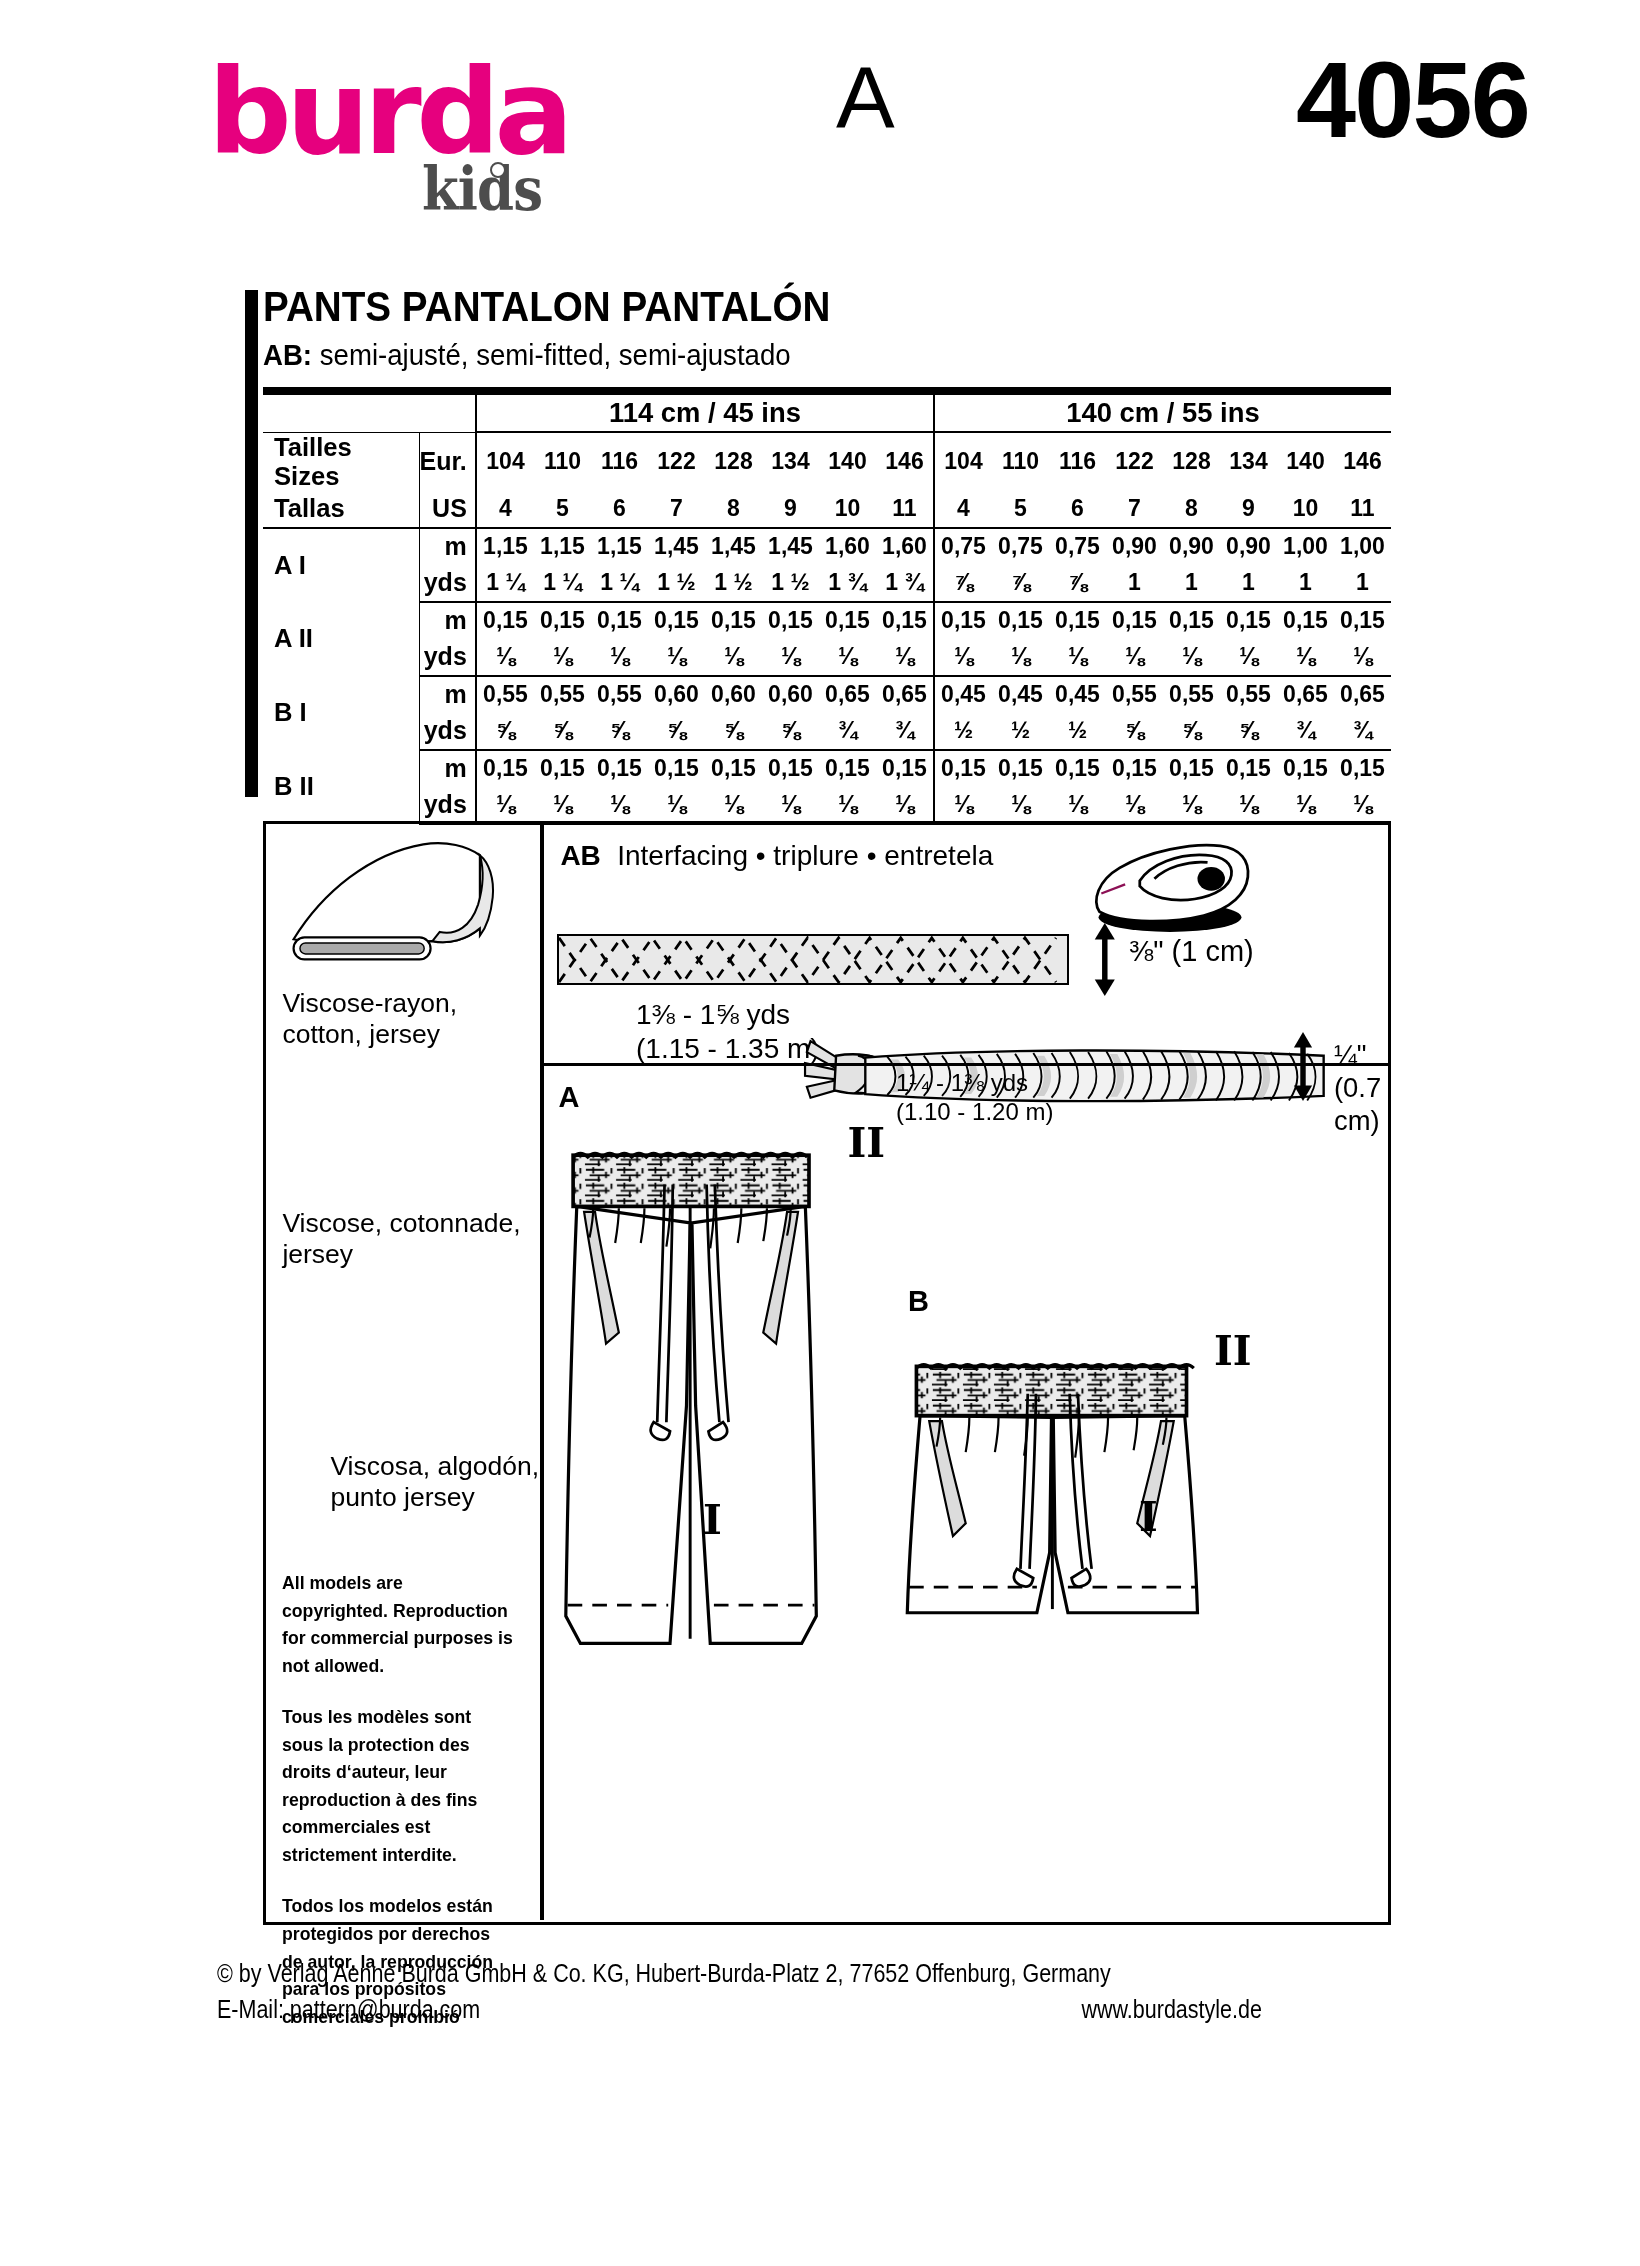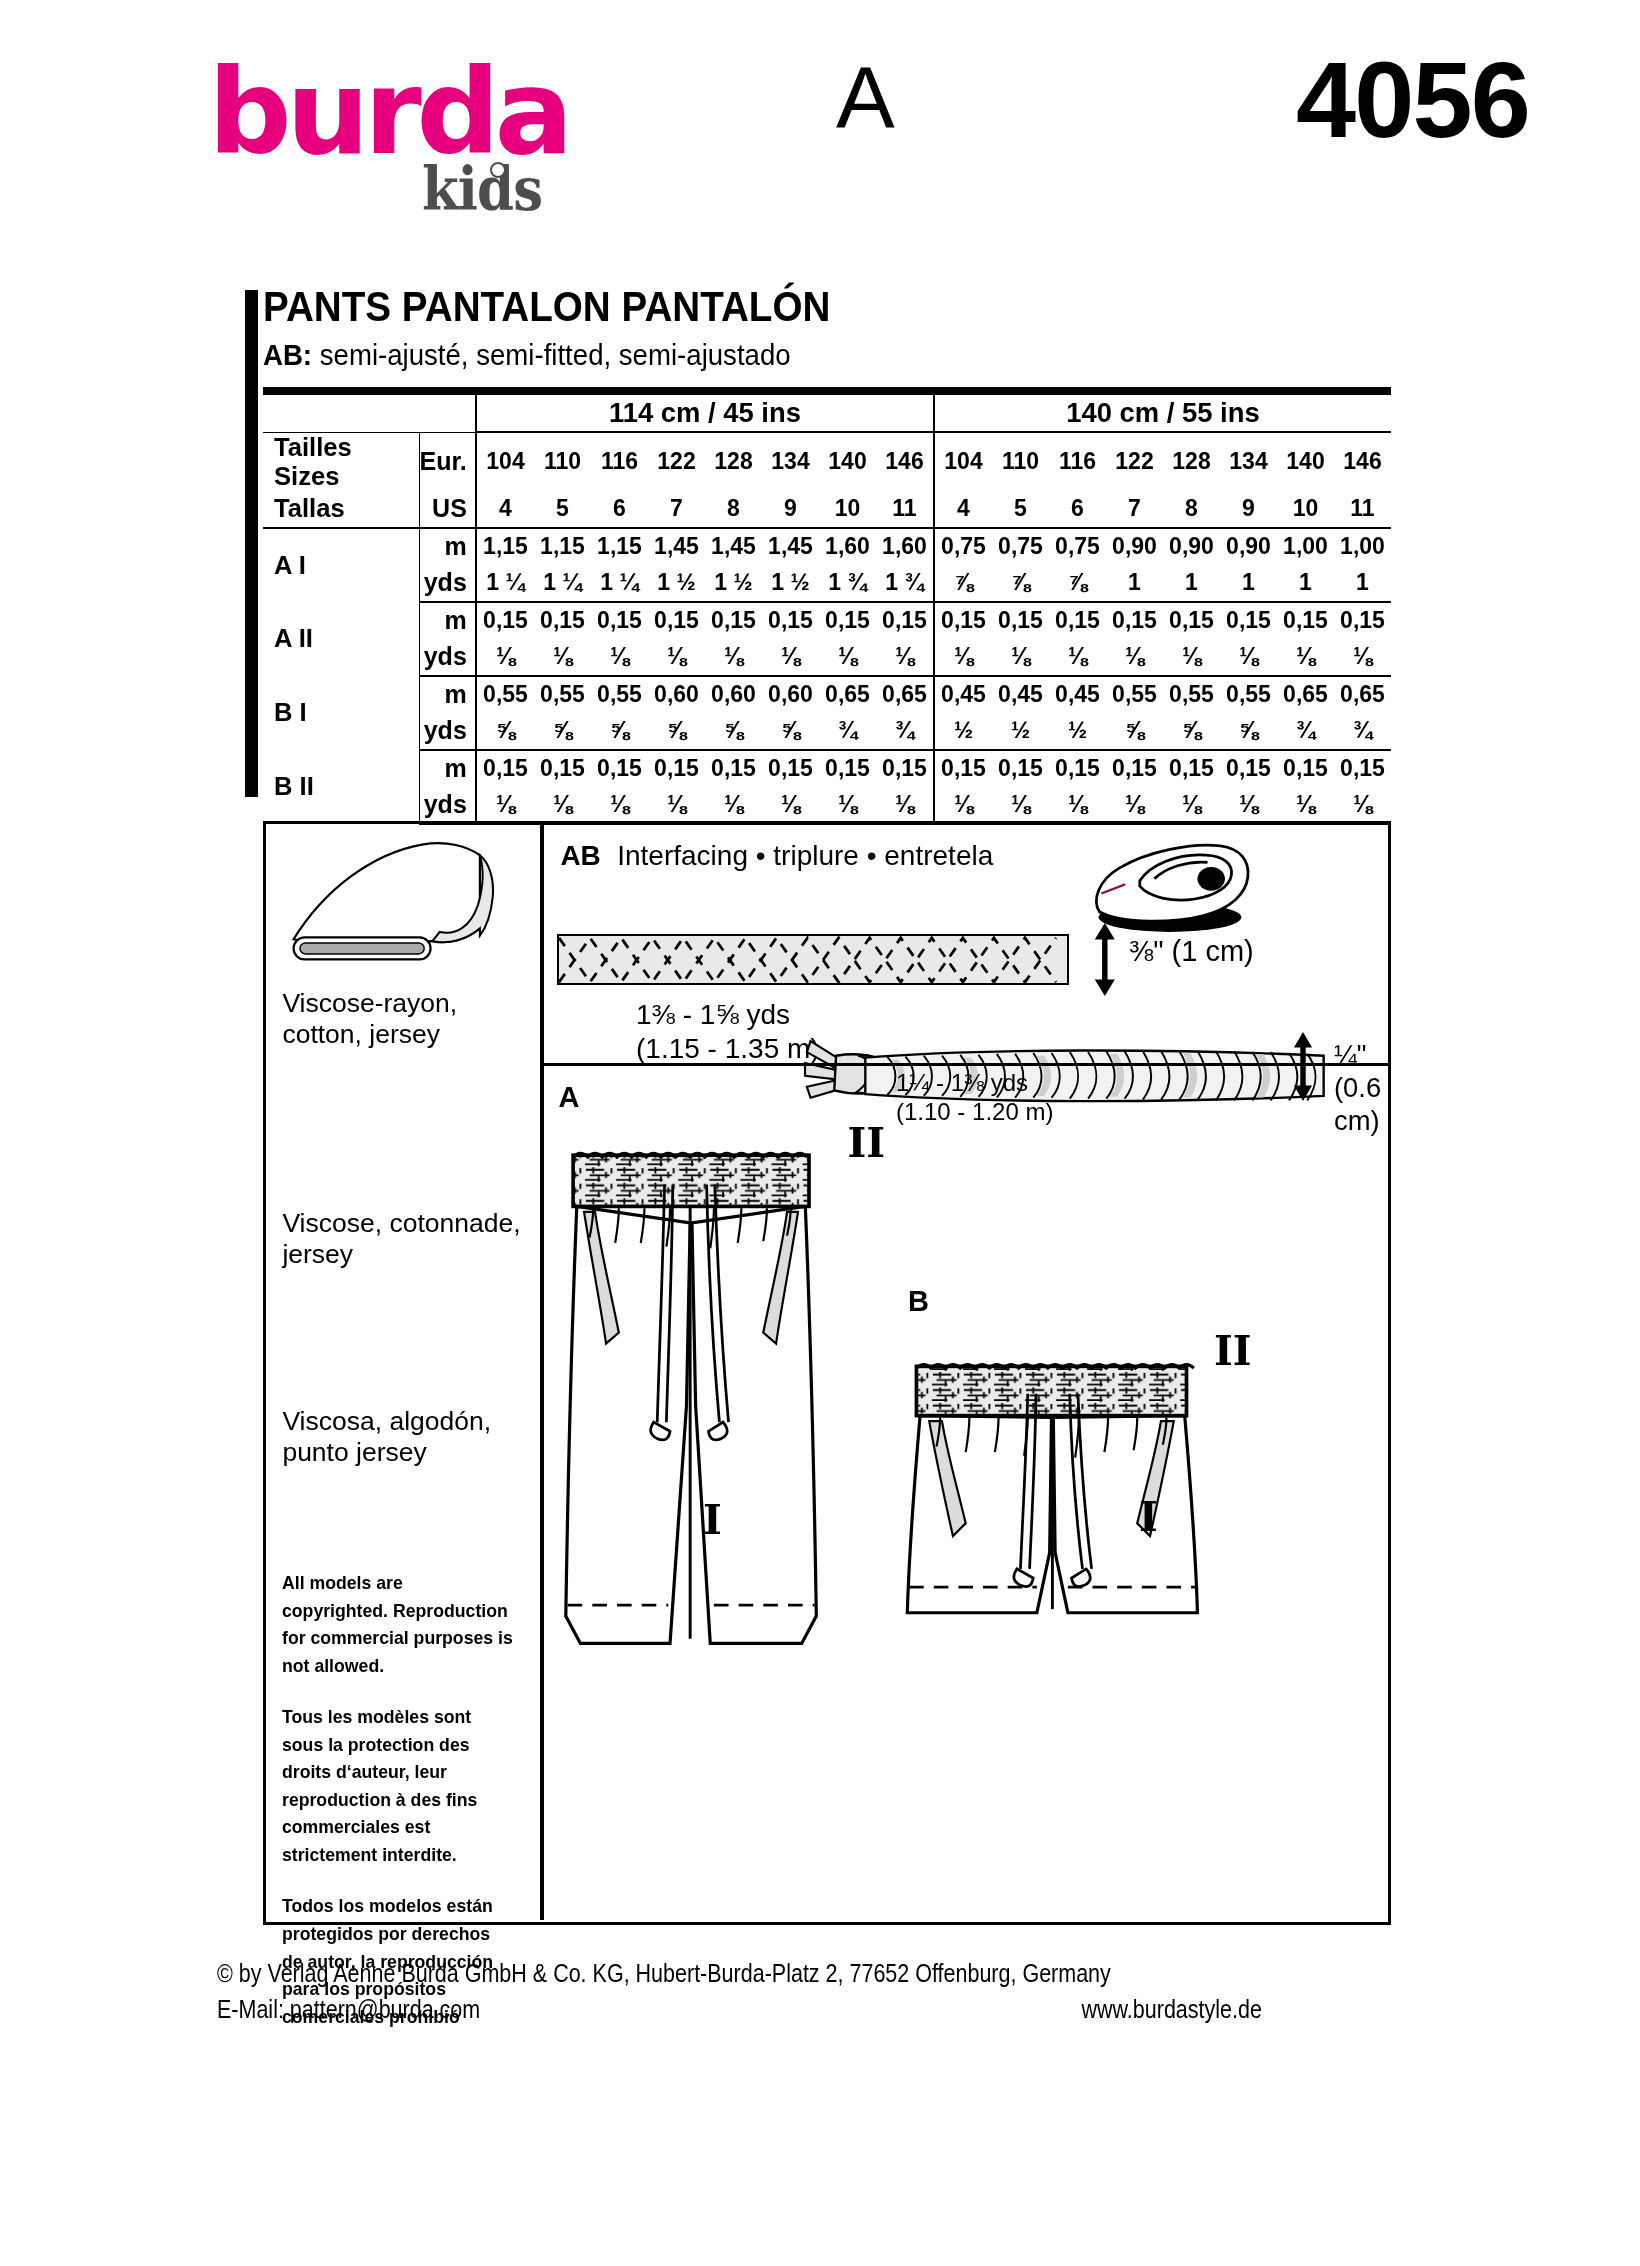--- a/index.html
+++ b/index.html
@@ -54,21 +54,21 @@
   
   #panel{position:absolute;left:263px;top:821px;width:1128px;height:1104px;
       border:3.7px solid #000;box-sizing:border-box;}
   .pv{position:absolute;background:#000;}
 
   
   #fab-col{position:absolute;left:0;top:0;width:274px;height:1096px;}
   .fab-txt{position:absolute;font-size:26.5px;line-height:1.18;width:242px;left:16.4px;}
   #fab1{top:164px;}
   #fab2{top:384px;}
-  #fab3{top:582px;}
+  #fab3{top:627px;margin-left:48px;}
   #copyright{position:absolute;left:16.4px;top:745px;width:249px;
       font-size:19px;font-weight:700;line-height:1.45;
       font-family:"Liberation Sans",sans-serif;transform:scaleX(.93);
       transform-origin:left top;}
   #copyright p{margin:0 0 24px 0;}
 
   
   #interfacing{position:absolute;left:278px;top:0;width:847px;height:236px;}
   #if-title{position:absolute;left:16.4px;top:16.4px;font-size:28px;}
   #if-title b{font-weight:700;margin-right:16.4px;}
@@ -423,21 +423,21 @@
       </g>
     </svg>
 
     <svg id="cord-arrow" viewBox="0 0 26 76">
       <line x1="13" y1="10" x2="13" y2="66" stroke="#000" stroke-width="6"></line>
       <polygon points="13,0 3,17 23,17" fill="#000"></polygon>
       <polygon points="13,76 3,59 23,59" fill="#000"></polygon>
     </svg>
     <div id="cord-size">
       <div>¼"</div>
-      <div>(0.6 cm)</div>
+      <div>(0.7 cm)</div>
     </div>
     <div id="cord-len">
       <div>1¼ - 1⅜ yds</div>
       <div>(1.10 - 1.20 m)</div>
     </div>
   </div>
 
   <div id="drawings">
     <div id="lbl-A">A</div>
     <div id="lbl-B">B</div>

